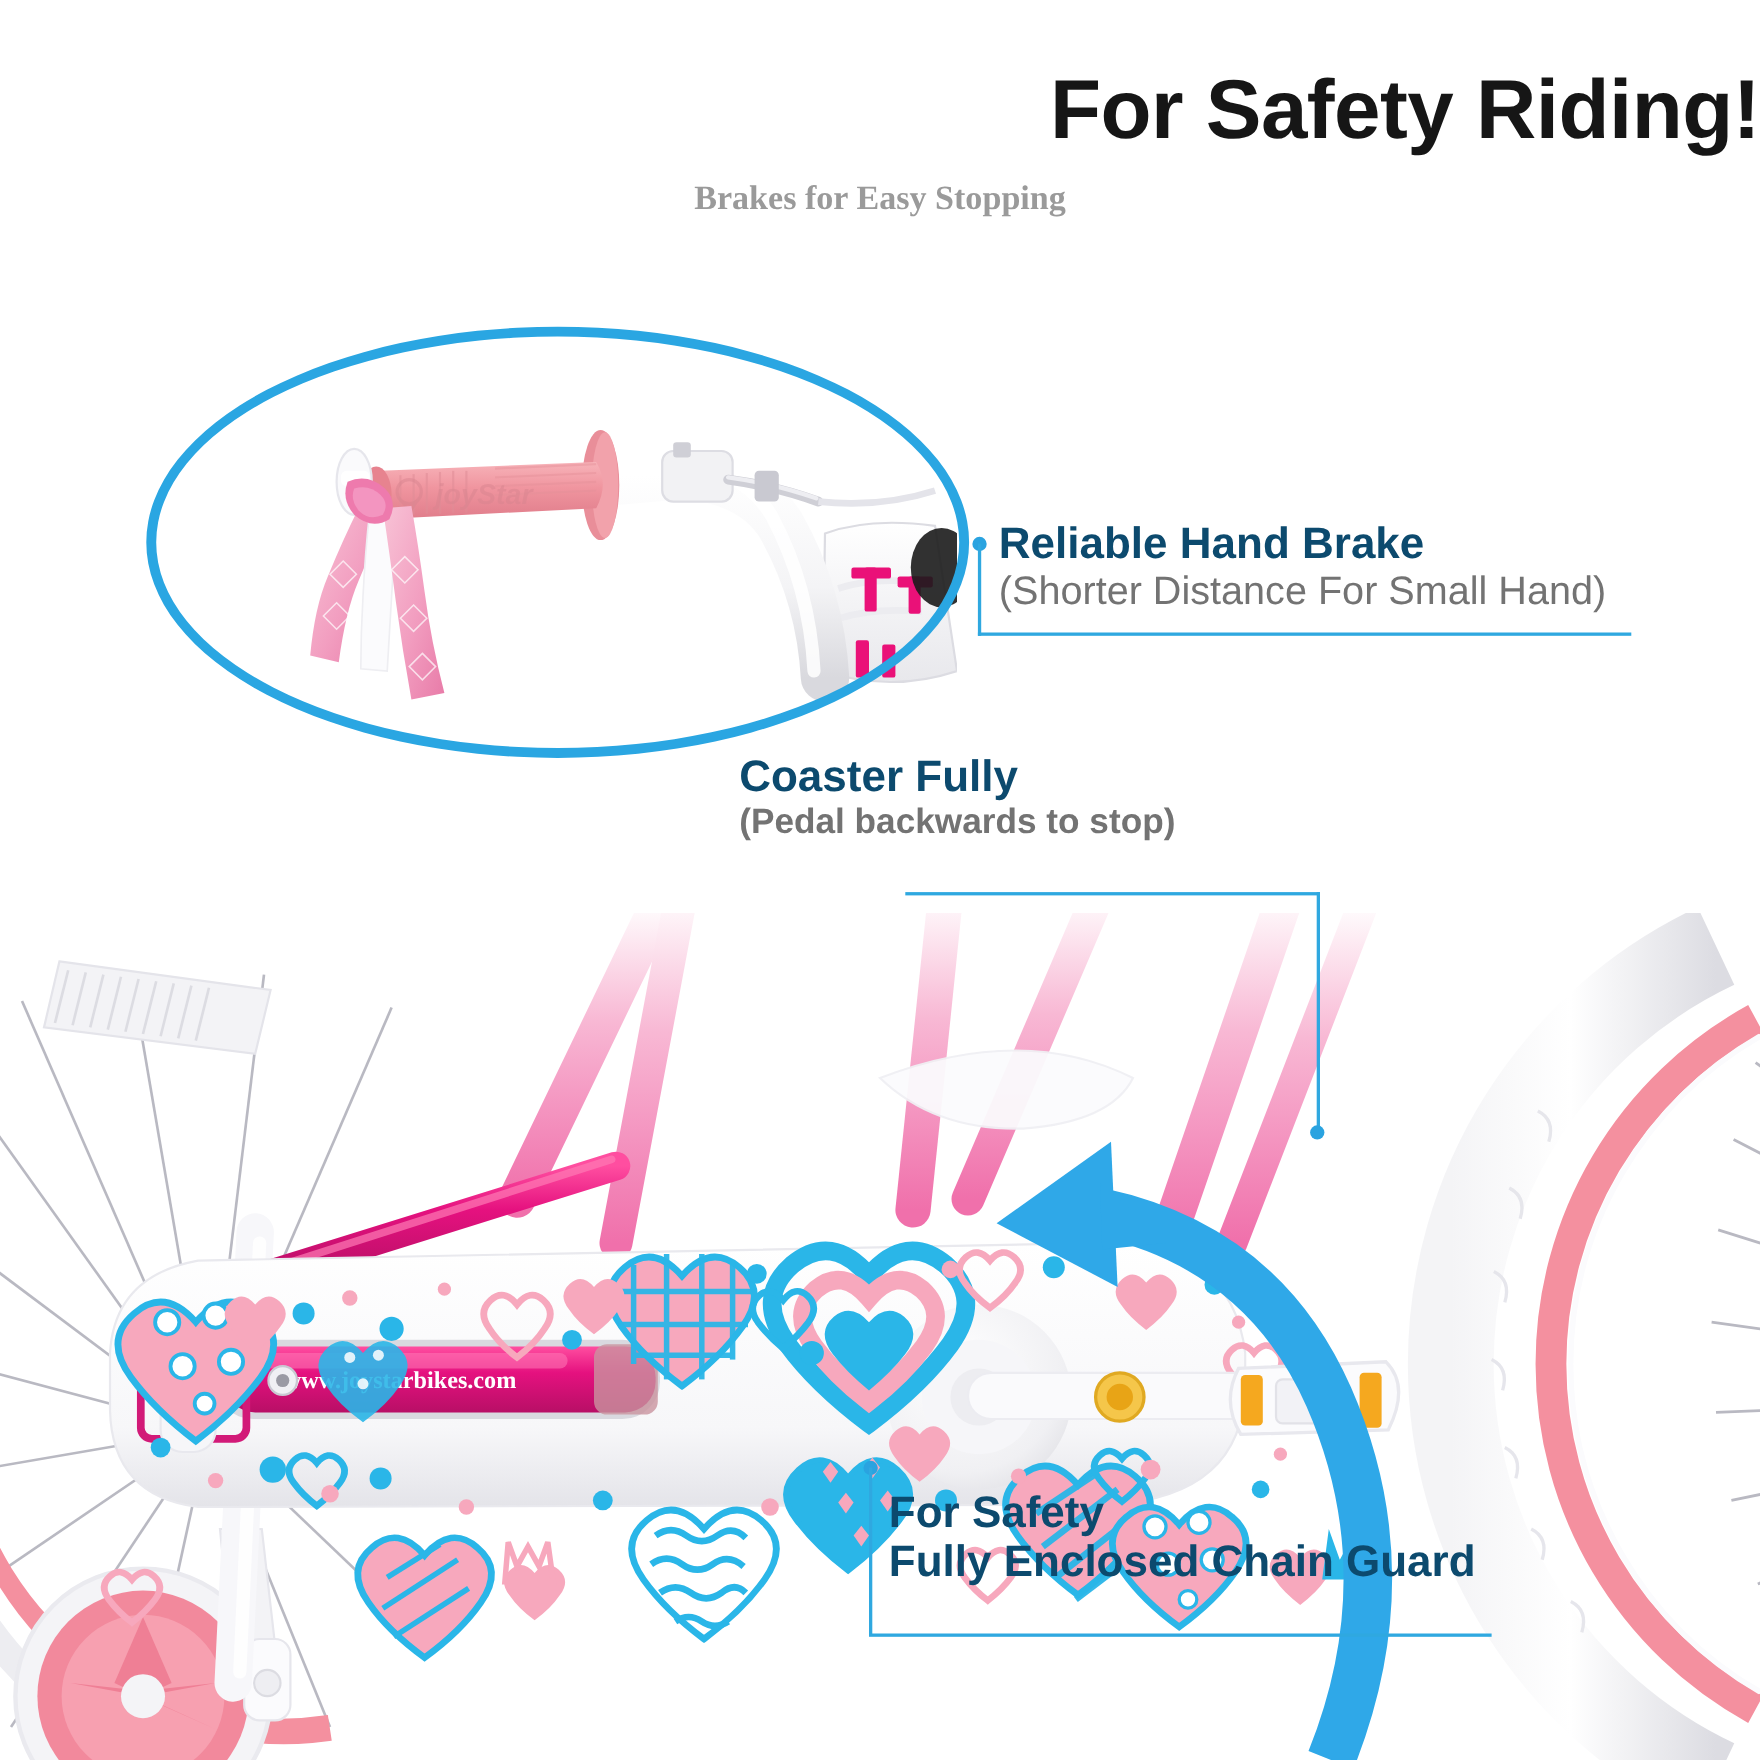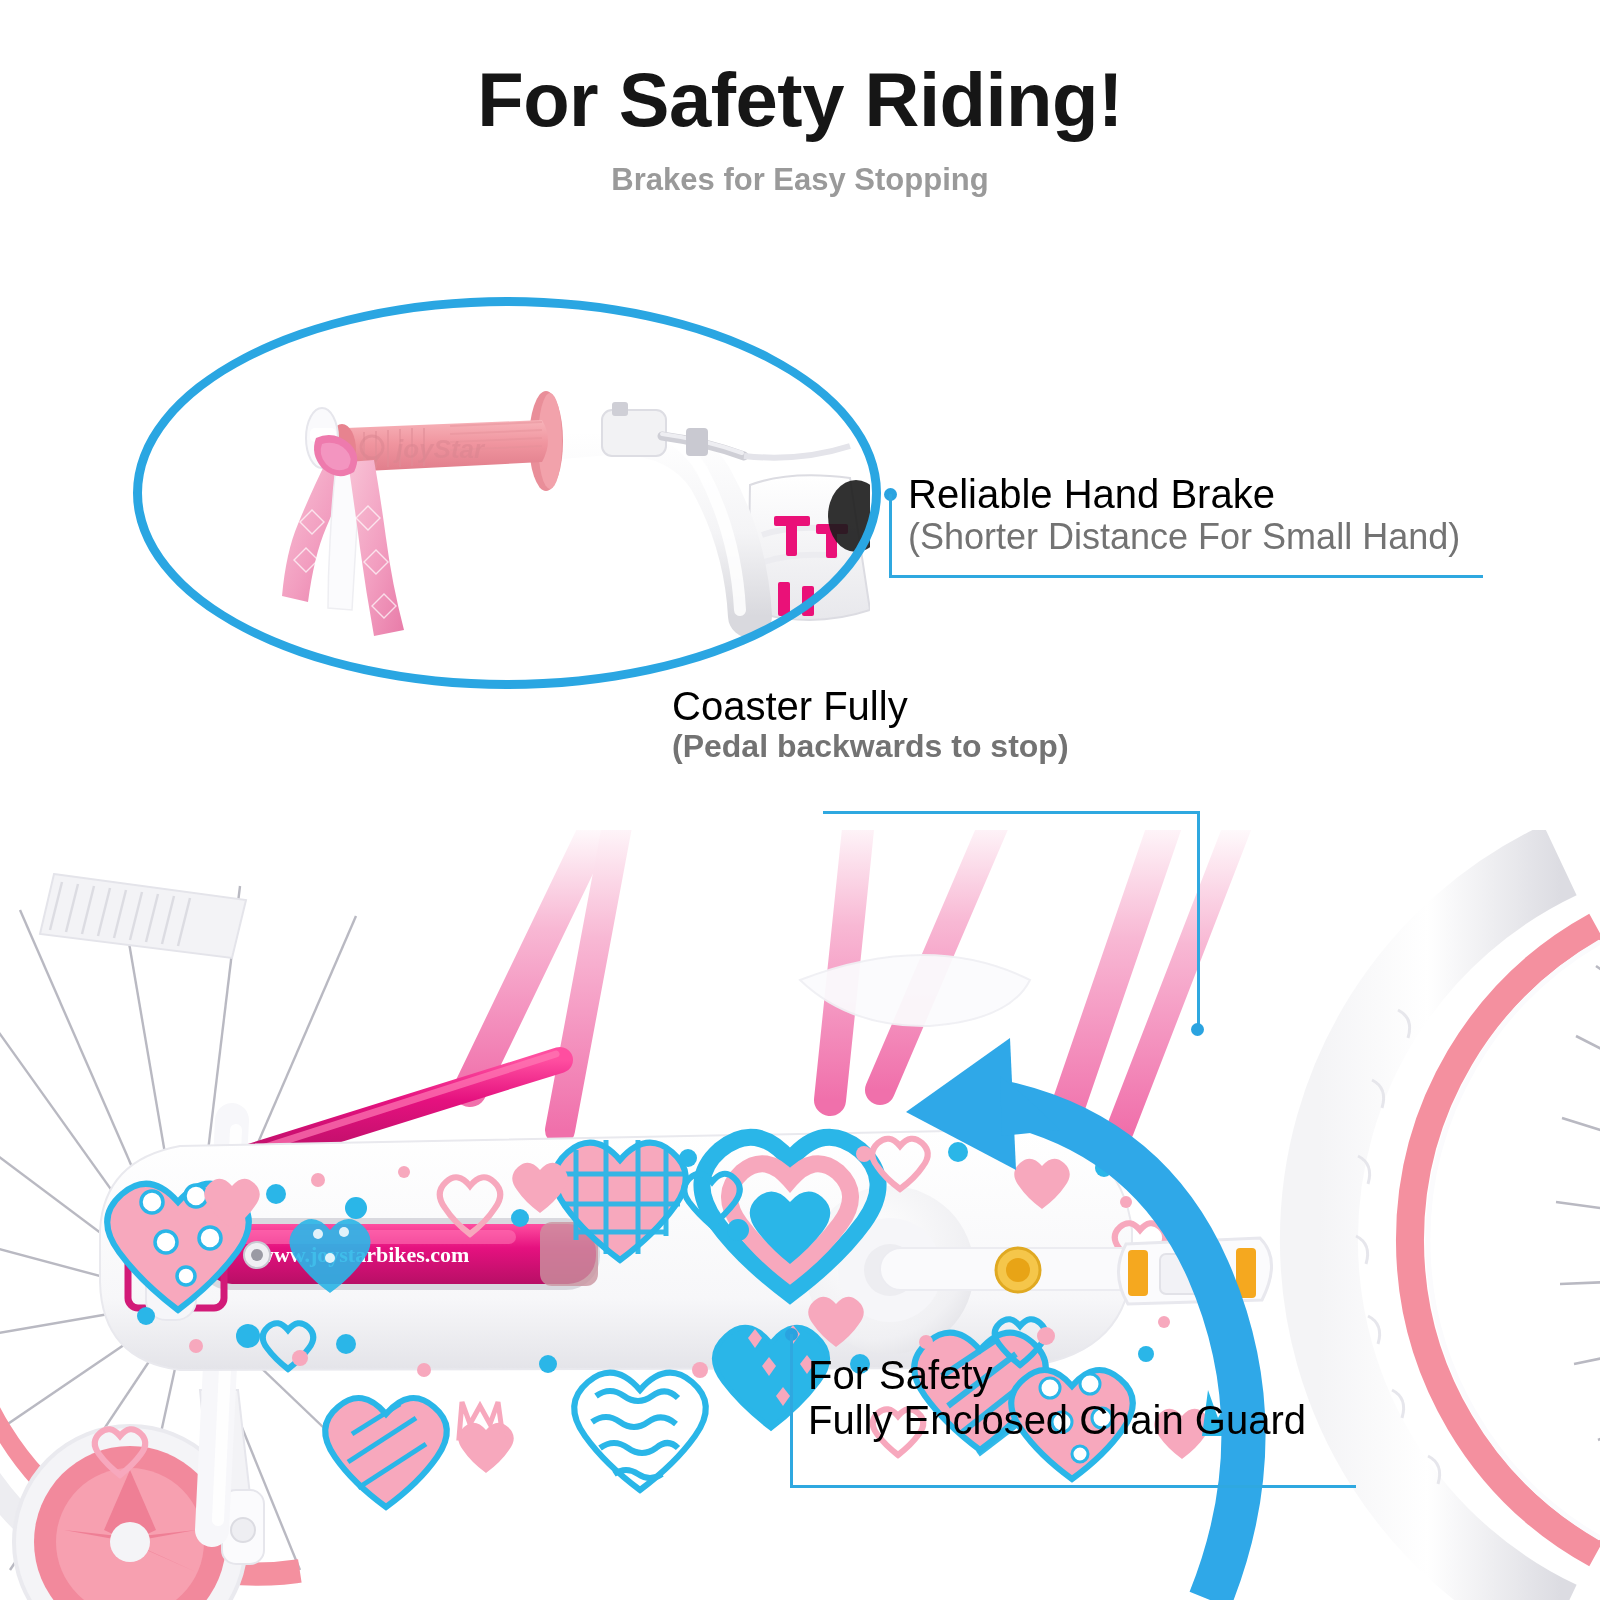--- a/index.html
+++ b/index.html
@@ -26,35 +26,37 @@
     width: 1600px;
     text-align: center;
   }
   .title {
     font-size: 76px;
     font-weight: bold;
     color: #161616;
     letter-spacing: -0.5px;
     line-height: 1.0;
     margin: 0;
+    text-align: right;
   }
   .subtitle {
     margin-top: 26px;
     font-size: 31px;
     font-weight: bold;
     color: #9a9a9a;
     line-height: 1.0;
+    font-family: Liberation Serif, serif;
   }
 
   
   .callout { position: absolute; }
   .callout .line1 {
     font-size: 40px;
-    font-weight: normal;
-    color: #000000;
+    font-weight: bold;
+    color: #0c4a6e;
     line-height: 1.12;
     white-space: nowrap;
   }
   .callout .line2 {
     font-size: 36px;
     font-weight: normal;
     color: #737373;
     line-height: 1.12;
     white-space: nowrap;
   }

